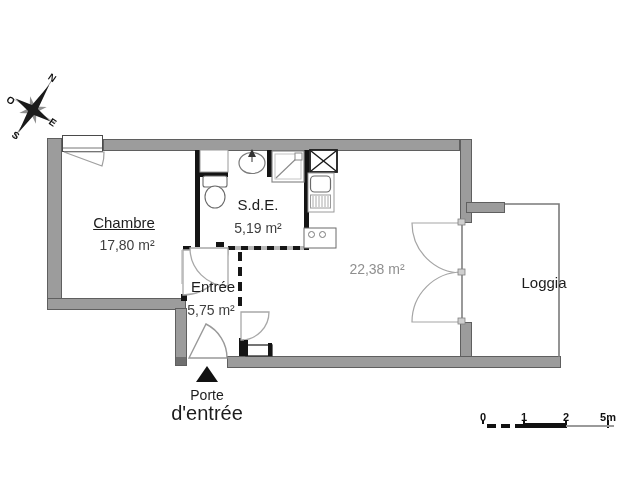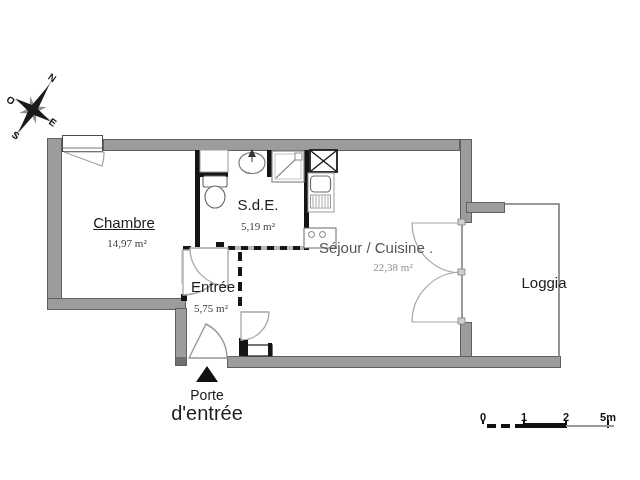--- a/index.html
+++ b/index.html
@@ -4,23 +4,23 @@
 <style>
   html,body{margin:0;padding:0;background:#ffffff;}
   #canvas{position:relative;width:640px;height:480px;background:#ffffff;overflow:hidden;
           font-family:"Liberation Sans",sans-serif;}
   .w{position:absolute;background:#9c9c9c;border:1px solid #5f5f5f;box-sizing:border-box;}
   .p{position:absolute;background:#141414;}
   .dashh{position:absolute;background:repeating-linear-gradient(90deg,#161616 0 7px,#b9b9b9 7px 13px);}
   .dashv{position:absolute;background:repeating-linear-gradient(180deg,#161616 0 9px,#ffffff 9px 15px);}
   .lbl{position:absolute;line-height:1;white-space:nowrap;transform:translateX(-50%);
        color:#1c1c1c;font-size:15px;}
-  .area{font-size:11px;color:#3f3f3f;font-family:Liberation Serif, serif;}
+  .area{font-size:14px;color:#3f3f3f;}
   .faded{color:#565656;}
-  .faded-area{color:#8f8f8f;margin-left:16px;}
+  .faded-area{color:#8f8f8f;}
   .slabel{position:absolute;transform:translateX(-50%);font-size:11px;font-weight:bold;color:#111;line-height:1;}
   .tick{position:absolute;width:2px;height:8px;background:#111;}
   svg{position:absolute;left:0;top:0;}
 </style>
 </head>
 <body>
 
 <div id="canvas">
 
   <div class="w" style="left:47px;top:138px;width:15px;height:172px;"></div>
@@ -106,29 +106,28 @@
       <polygon points="46.7,107.1 36.4,112.2 35.9,123.7 30.8,113.4 19.3,112.9 29.6,107.8 30.1,96.3 35.2,106.6" fill="#8f8f8f"></polygon>
       <polygon points="49.3,84.8 37.9,109 50.6,121.4 34,114.9 18.3,132.7 28.1,111 15.4,98.6 32,105.1" fill="#1a1a1a"></polygon>
       <text x="52" y="81" font-size="10" font-weight="bold" fill="#111" text-anchor="middle" transform="rotate(35 52 78)">N</text>
       <text x="11" y="104" font-size="10" font-weight="bold" fill="#111" text-anchor="middle" transform="rotate(35 11 100)">O</text>
       <text x="53" y="126" font-size="10" font-weight="bold" fill="#111" text-anchor="middle" transform="rotate(35 53 122)">E</text>
       <text x="16" y="139" font-size="10" font-weight="bold" fill="#111" text-anchor="middle" transform="rotate(35 16 135)">S</text>
     </g>
   </svg>
 
   <div class="lbl" style="left:124px;top:215px;text-decoration:underline;">Chambre</div>
-  <div class="lbl area" style="left:127px;top:238px;">14,97 m²</div>
+  <div class="lbl area" style="left:127px;top:238px;">17,80 m²</div>
 
   <div class="lbl" style="left:258px;top:197px;">S.d.E.</div>
   <div class="lbl area" style="left:258px;top:221px;">5,19 m²</div>
 
   <div class="lbl" style="left:213px;top:279px;">Entrée</div>
   <div class="lbl area" style="left:211px;top:303px;">5,75 m²</div>
 
-  <div class="lbl faded" style="left:376px;top:240px;">Séjour / Cuisine .</div>
   <div class="lbl area faded-area" style="left:377px;top:262px;">22,38 m²</div>
 
   <div class="lbl" style="left:518px;top:275px;margin-left:26px;">Loggia</div>
 
   <div class="lbl" style="left:207px;top:388px;font-size:14px;">Porte</div>
   <div class="lbl" style="left:207px;top:403px;font-size:20px;">d'entrée</div>
 
   <div style="position:absolute;left:0;top:0;width:640px;height:480px;pointer-events:none;">
     <div class="slabel" style="left:483px;top:412px;">0</div>
     <div class="slabel" style="left:524px;top:412px;">1</div>

